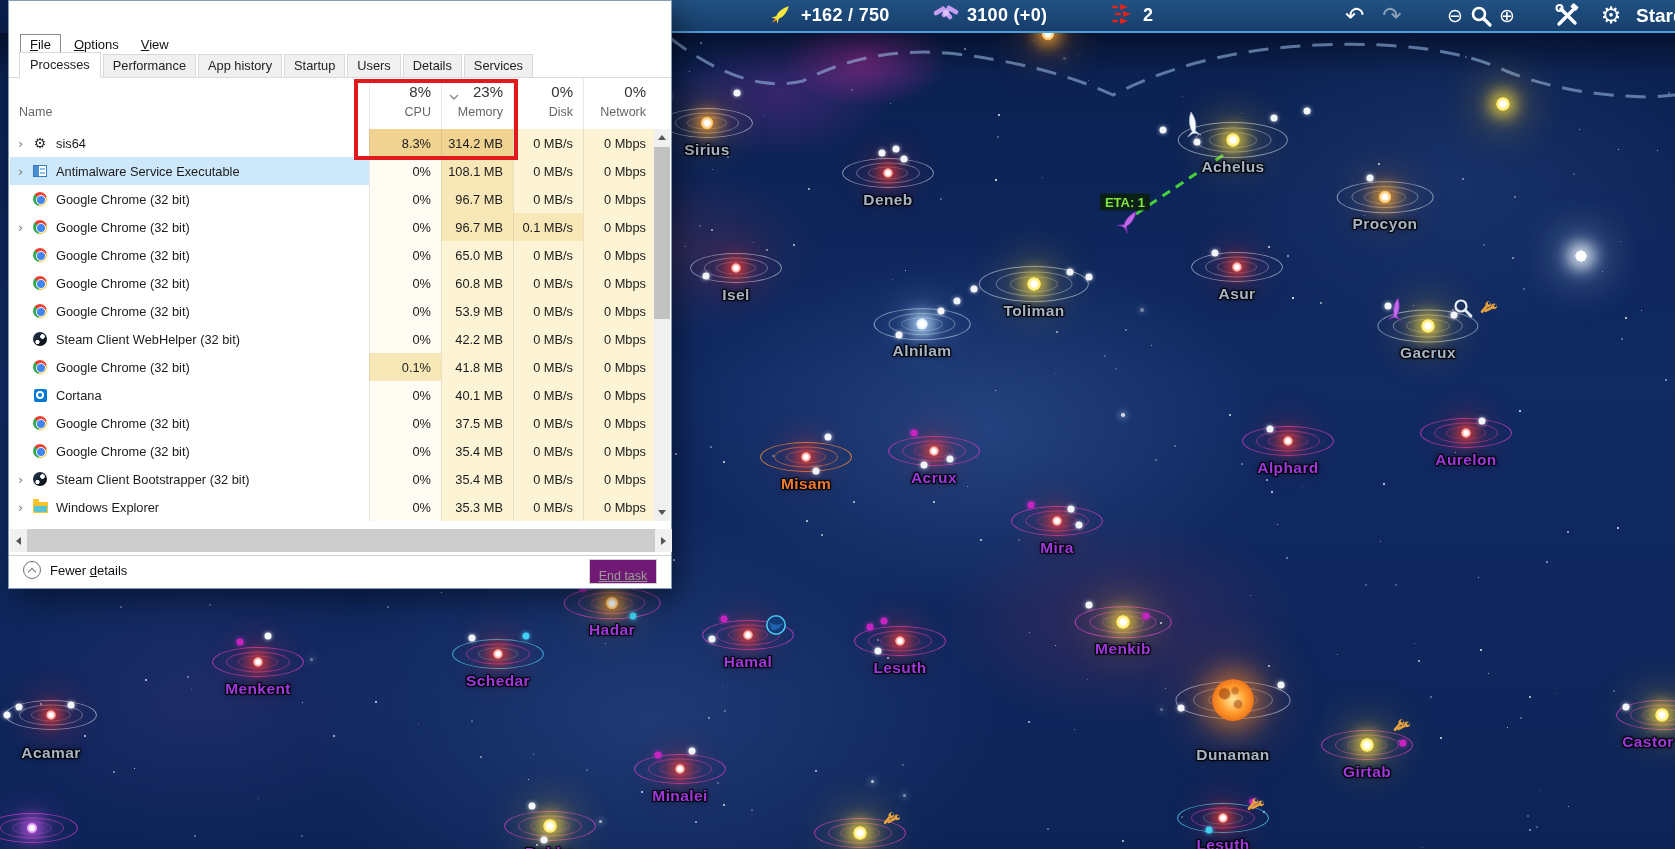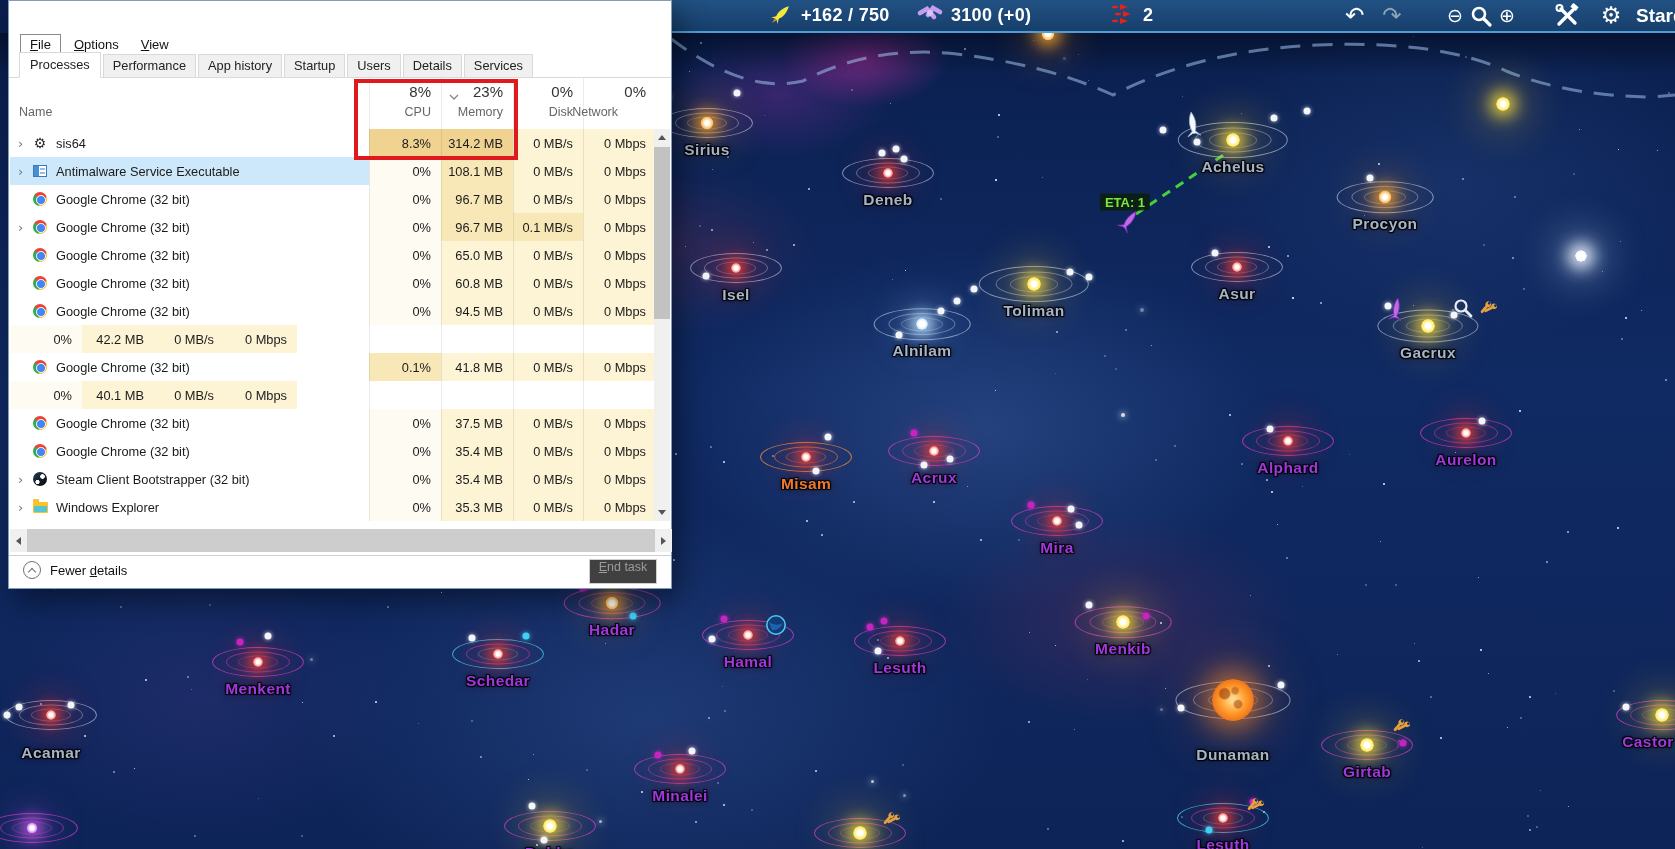--- a/index.html
+++ b/index.html
@@ -155,23 +155,23 @@
   .hsb-arrow{position:absolute;top:0;width:17px;height:23px;display:flex;align-items:center;
     justify-content:center;background:#f0f0f0;cursor:pointer;}
   #hthumb{position:absolute;left:17px;top:0;width:628px;height:23px;background:#cdcdcd;cursor:pointer;}
   
   #tm-footline{position:absolute;left:0;right:0;top:554px;height:1px;background:#cfcfcf;}
   #fewer{position:absolute;left:14px;top:560px;display:flex;align-items:center;gap:9px;
     font-size:13px;color:#111;cursor:pointer;}
   .circ-chev{width:18px;height:18px;border:1.5px solid #707070;border-radius:50%;position:relative;}
   .circ-chev::after{content:"";position:absolute;left:5px;top:6.5px;width:5px;height:5px;
     border-top:1.5px solid #707070;border-left:1.5px solid #707070;transform:rotate(45deg);}
-  #end-task{position:absolute;right:14px;top:558px;width:68px;height:25px;background:#404040;
-    border:1px solid #cfcfcf;color:#9b9b9b;font-size:12.5px;display:flex;align-items:flex-start;
-    justify-content:center;}
+  #end-task{position:absolute;right:14px;top:558px;width:68px;height:25px;background:#701a75;
+    border:1px solid #cfcfcf;color:#9b9b9b;font-size:12.5px;display:flex;align-items:flex-end;
+    justify-content:center;text-decoration:underline;}
   
   #annotation{position:absolute;left:354px;top:79px;width:164px;height:81px;border:4px solid #e0191d;
     z-index:40;pointer-events:none;}
   u{text-decoration:underline;}
 </style>
 </head>
 <body>
 
 <div id="stage">
 
@@ -775,21 +775,21 @@
     <div id="resources">
         <div class="res-group" style="left: 96px;">
           <span><svg width="26" height="26" viewBox="-13 -13 26 26">
               <g transform="rotate(45)">
                 <path d="M0 -11 C3.5 -5 3.5 1 1.8 5 L4.5 9.5 L1.5 7.5 L-1.5 7.5 L-4.5 9.5 L-1.8 5 C-3.5 1 -3.5 -5 0 -11 Z" fill="#f3e93c"></path>
                 <path d="M-1.5 7.5 L0 12.5 L1.5 7.5 Z" fill="#e87c2e"></path>
               </g>
             </svg></span>
           <span class="res-value">+162 / 750</span>
         </div>
-        <div class="res-group" style="left: 244px;">
+        <div class="res-group" style="left: 260px;">
           <span><svg width="28" height="24" viewBox="-14 -12 28 24">
               <g stroke="#c49cf0" stroke-width="4.6" stroke-linecap="round" fill="none">
                 <path d="M-10 -1 L-3 -5 L4 3"></path>
                 <path d="M10 -2 L3 -6 L-2 1"></path>
               </g>
               <circle cx="0" cy="-1" r="3" fill="#d9c2f7"></circle>
             </svg></span>
           <span class="res-value">3100 (+0)</span>
         </div>
         <div class="res-group" style="left: 438px;">
@@ -861,21 +861,21 @@
       <span id="sort-chev">
         <svg width="10" height="6" viewBox="0 0 10 6">
             <path d="M1 1 L5 5 L9 1" fill="none" stroke="#888" stroke-width="1.4"></path>
           </svg>
       </span>
       <div class="hdr-pct" style="left:432px;width:62px">23%</div>
       <div class="hdr-lab" style="left:432px;width:62px">Memory</div>
       <div class="hdr-pct" style="left:504px;width:60px">0%</div>
       <div class="hdr-lab" style="left:504px;width:60px">Disk</div>
       <div class="hdr-pct" style="left:574px;width:63px">0%</div>
-      <div class="hdr-lab" style="left:546px;width:63px">Network</div>
+      <div class="hdr-lab" style="left:574px;width:63px">Network</div>
     </div>
     <div class="colsep" style="left:360px"></div>
     <div class="colsep" style="left:432px"></div>
     <div class="colsep" style="left:504px"></div>
     <div class="colsep" style="left:574px"></div>
 
     <div id="tm-rows">
         <div class="prow">
     <div class="cell name-cell">
       <span class="chev">›</span>
@@ -956,44 +956,58 @@
   </div>
         <div class="prow">
     <div class="cell name-cell">
       <span class="chev hidden">›</span>
       <span class="picon">
               <span class="chrome-ball"></span>
             </span>
       <span class="pname">Google Chrome (32 bit)</span>
     </div>
     <div class="vcell vc-cpu h0">0%</div>
-    <div class="vcell vc-mem h1">94.5 MB</div>
-    <div class="vcell vc-disk h1">0 MB/s</div>
-    <div class="vcell vc-net h1">0 Mbps</div>
-  </div>
-        <div class="prow">
+    <div class="vcell vc-mem h1">53.9 MB</div>
+    <div class="vcell vc-disk h1">0 MB/s</div>
+    <div class="vcell vc-net h1">0 Mbps</div>
+  </div>
+        <div class="prow">
+    <div class="cell name-cell">
+      <span class="chev hidden">›</span>
+      <span class="picon">
+              <span class="steam-ball"></span>
+            </span>
+      <span class="pname">Steam Client WebHelper (32 bit)</span>
+    </div>
     <div class="vcell vc-cpu h0">0%</div>
     <div class="vcell vc-mem h1">42.2 MB</div>
     <div class="vcell vc-disk h1">0 MB/s</div>
     <div class="vcell vc-net h1">0 Mbps</div>
   </div>
         <div class="prow">
     <div class="cell name-cell">
       <span class="chev hidden">›</span>
       <span class="picon">
               <span class="chrome-ball"></span>
             </span>
       <span class="pname">Google Chrome (32 bit)</span>
     </div>
     <div class="vcell vc-cpu h2">0.1%</div>
     <div class="vcell vc-mem h1">41.8 MB</div>
     <div class="vcell vc-disk h1">0 MB/s</div>
     <div class="vcell vc-net h1">0 Mbps</div>
   </div>
         <div class="prow">
+    <div class="cell name-cell">
+      <span class="chev hidden">›</span>
+      <span class="picon">
+              <span class="cortana-ic"></span>
+            </span>
+      <span class="pname">Cortana</span>
+    </div>
     <div class="vcell vc-cpu h0">0%</div>
     <div class="vcell vc-mem h1">40.1 MB</div>
     <div class="vcell vc-disk h1">0 MB/s</div>
     <div class="vcell vc-net h1">0 Mbps</div>
   </div>
         <div class="prow">
     <div class="cell name-cell">
       <span class="chev hidden">›</span>
       <span class="picon">
               <span class="chrome-ball"></span>

